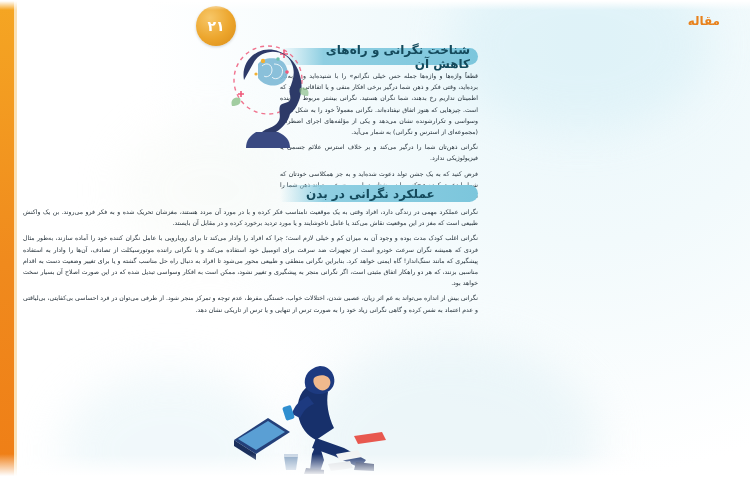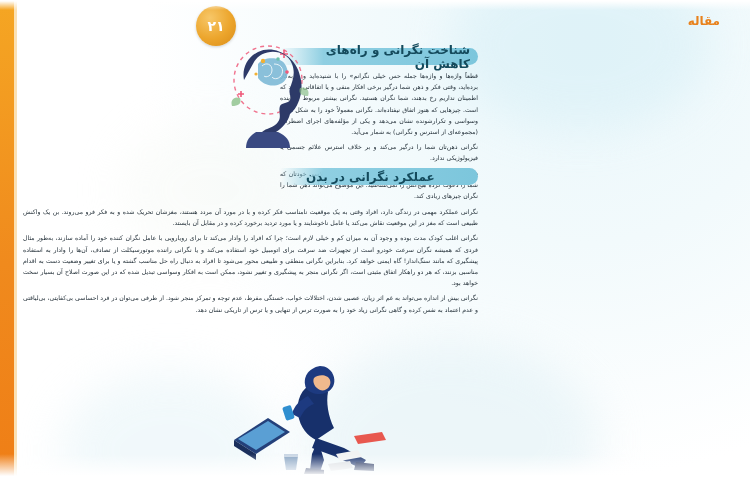--- a/index.html
+++ b/index.html
@@ -89,21 +89,21 @@
     align-items: center;
     justify-content: flex-end;
     padding: 0 8px 0 26px;
     box-sizing: border-box;
     color: #144a5c;
     font-size: 12px;
     font-weight: bold;
     direction: rtl;
   }
   .ribbon.r1 { right: 272px; top: 48px;  width: 198px; }
-  .ribbon.r2 { right: 272px; top: 168px; width: 198px; }
+  .ribbon.r2 { right: 272px; top: 185px; width: 198px; }
 
   
   .text-block {
     position: absolute;
     direction: rtl;
     text-align: justify;
     color: #1d2a33;
     font-size: 6.2px;
     line-height: 11.2px;
   }

